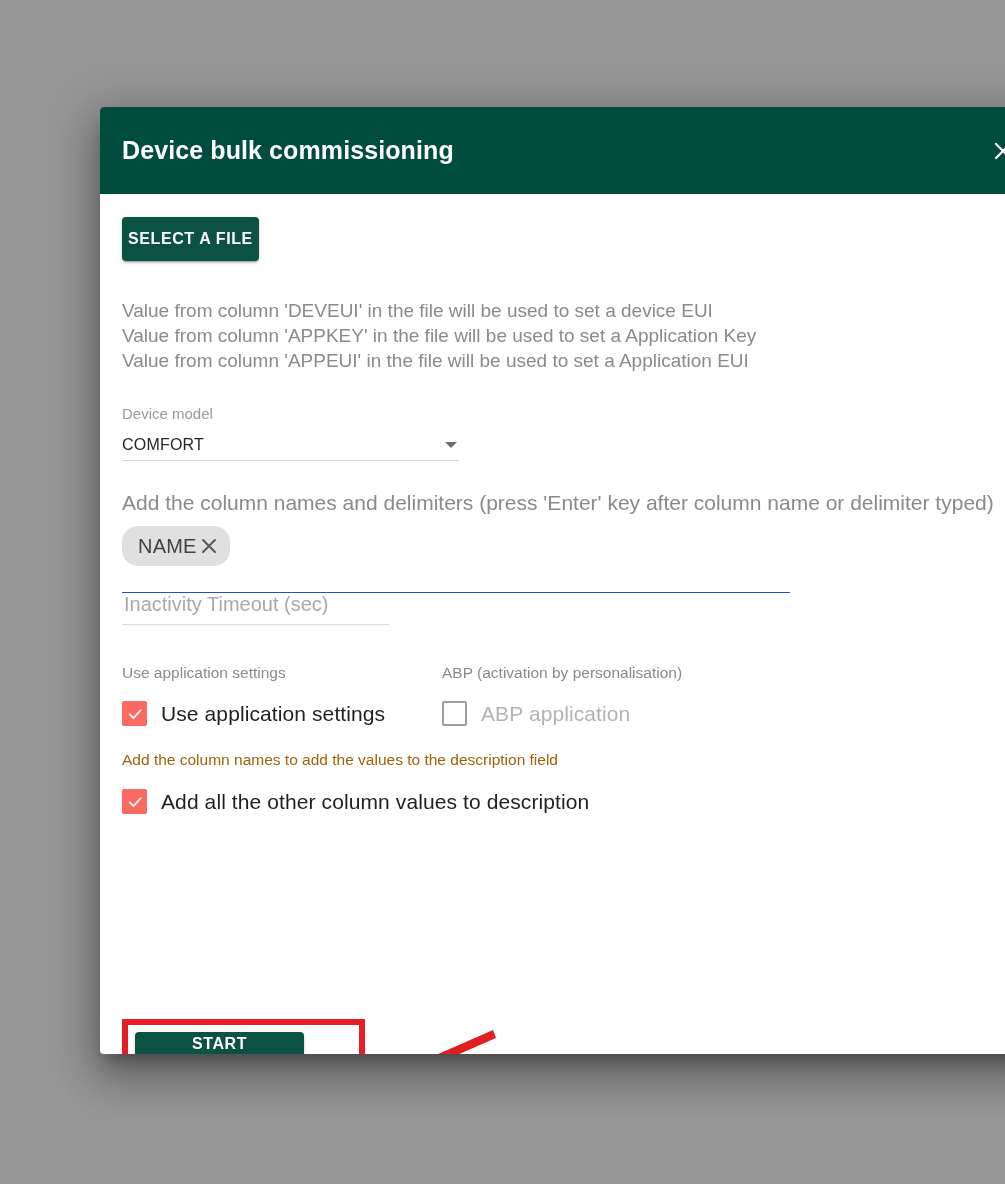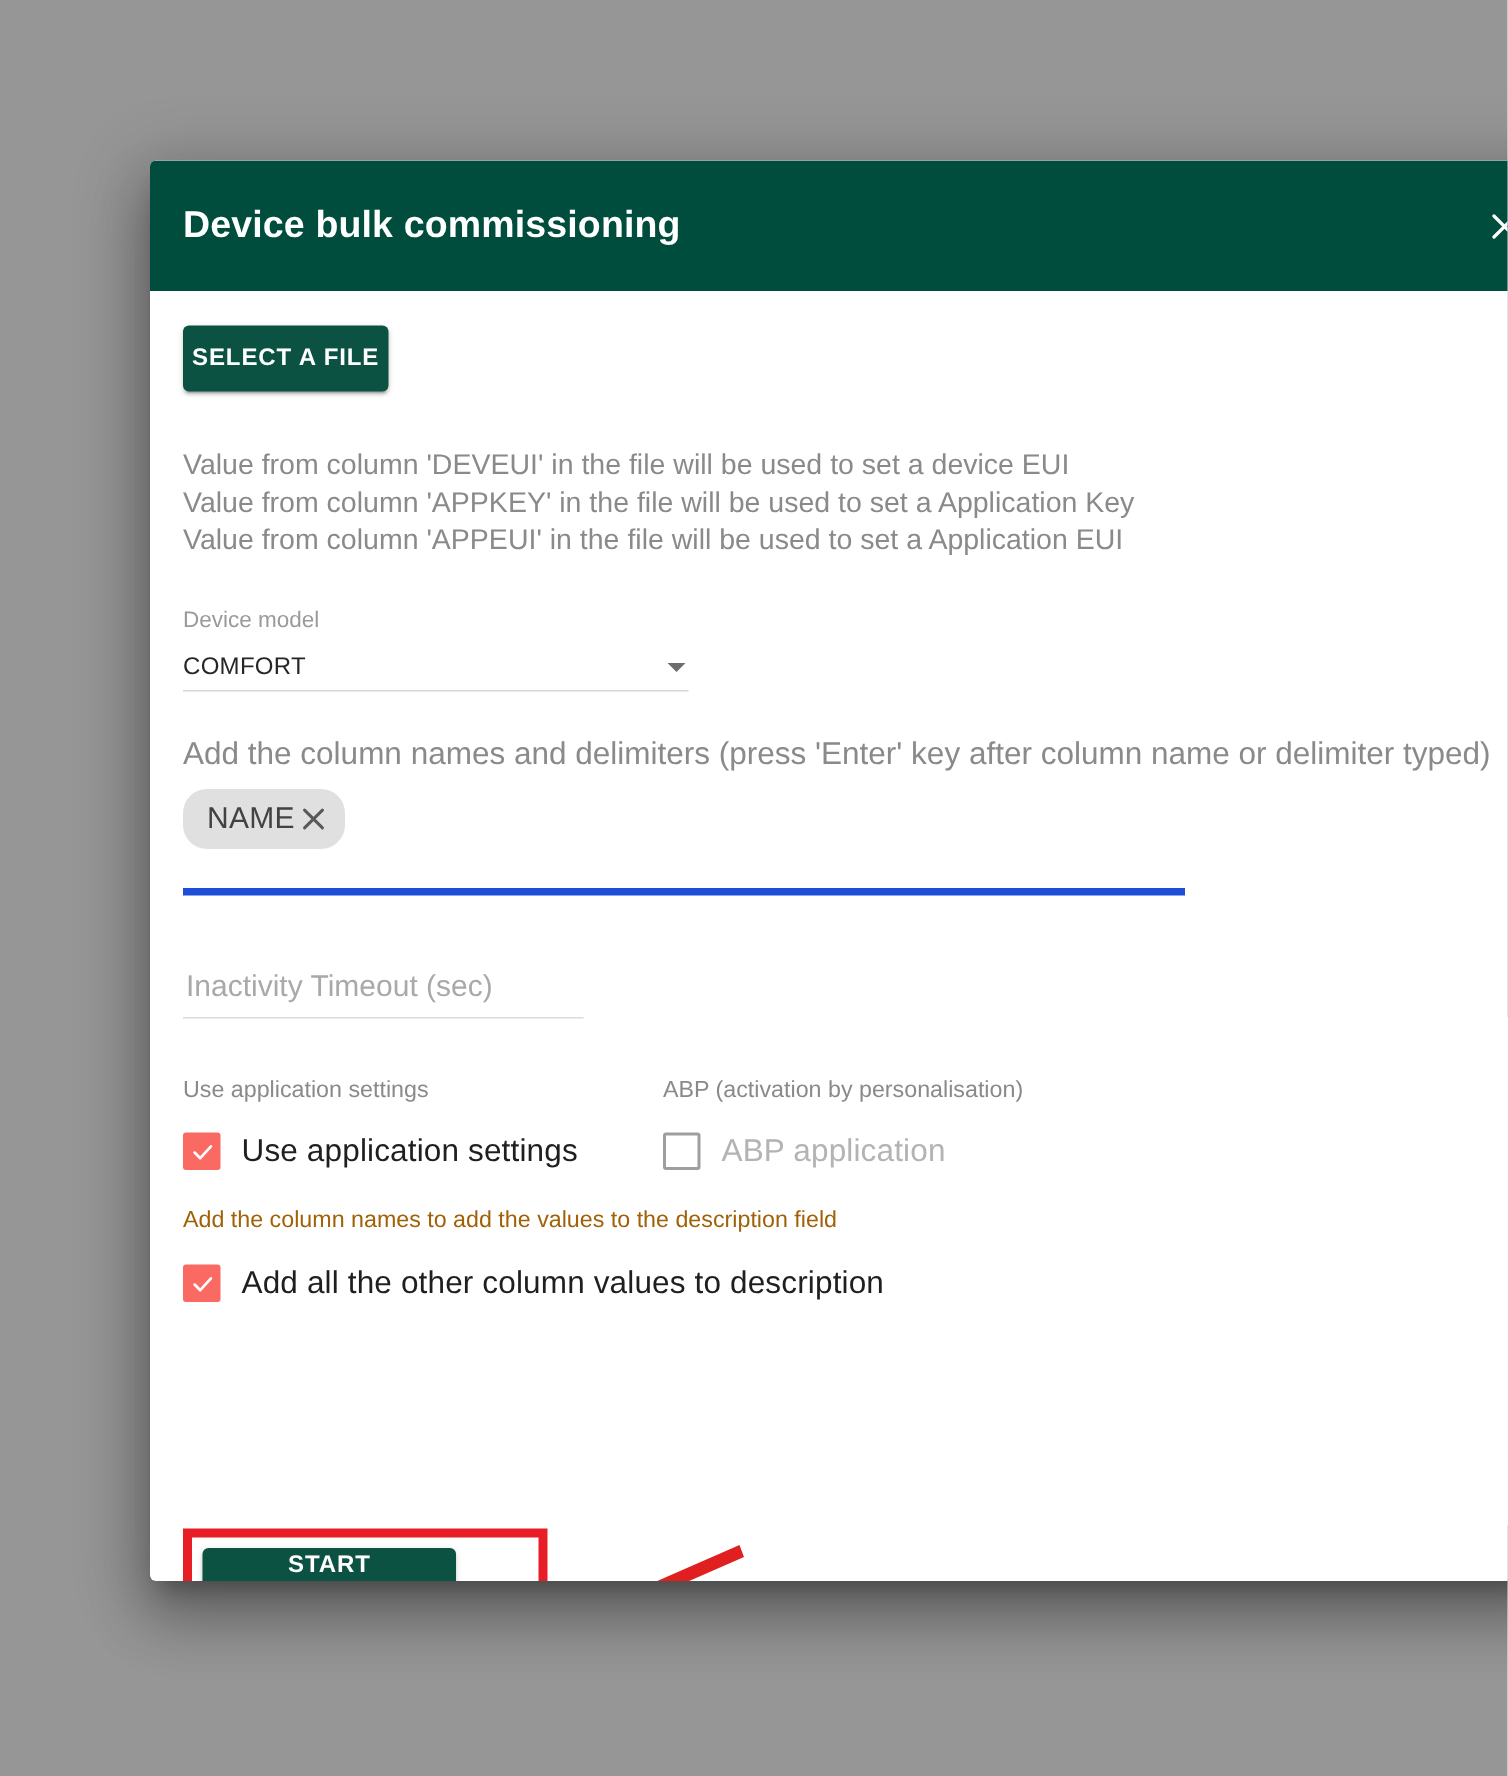--- a/index.html
+++ b/index.html
@@ -133,21 +133,21 @@
   #chips-hint {
     margin-top: 32px;
     color: #8a8a8a;
     font-size: 21px;
     line-height: 19px;
     white-space: nowrap;
   }
   #chips-field {
     margin-top: 14px;
     width: 668px;
-    border-bottom: 5px solid #1d4ed8;
+    border-bottom: 1px solid #1d4ed8;
     padding-bottom: 26px;
     display: flex;
     align-items: flex-end;
     flex-wrap: wrap;
     gap: 8px;
     min-height: 40px;
   }
   .chip {
     background: #e0e0e0;
     border-radius: 16px;
@@ -164,21 +164,20 @@
   }
   .chip-remove {
     margin-left: 1px;
     display: flex;
     align-items: center;
     cursor: pointer;
   }
 
   
   #inactivity-field {
-    margin-top: 50px;
     width: 267px;
   }
   #inactivity-input {
     width: 100%;
     border: none;
     border-bottom: 1px solid #dcdcdc;
     outline: none;
     font-family: "Liberation Sans", sans-serif;
     font-size: 20px;
     color: #262626;

